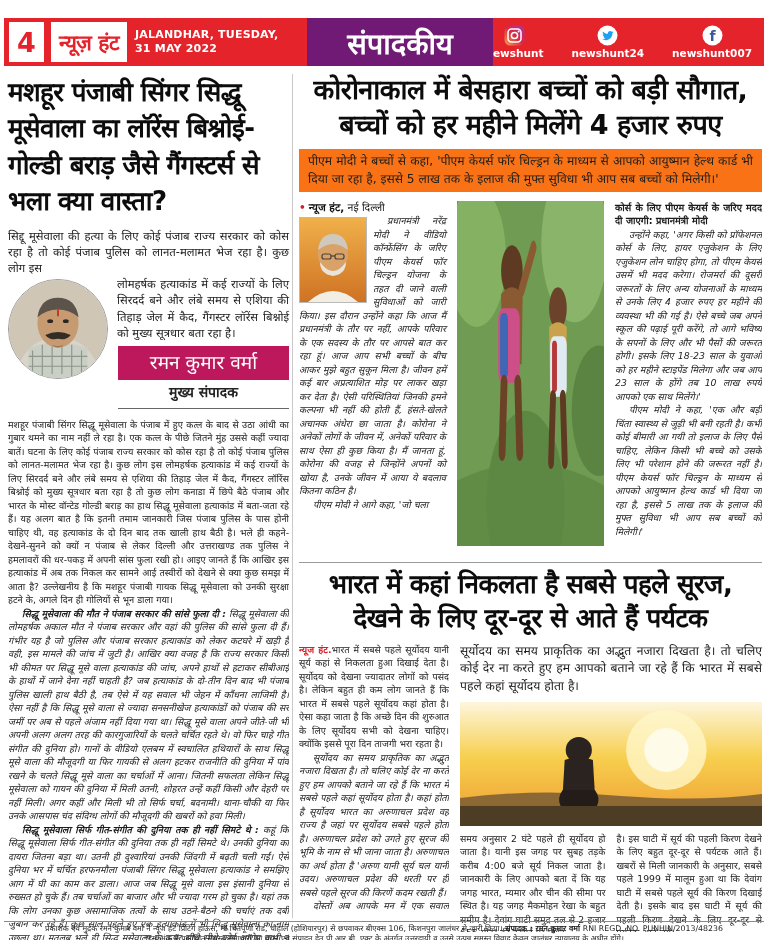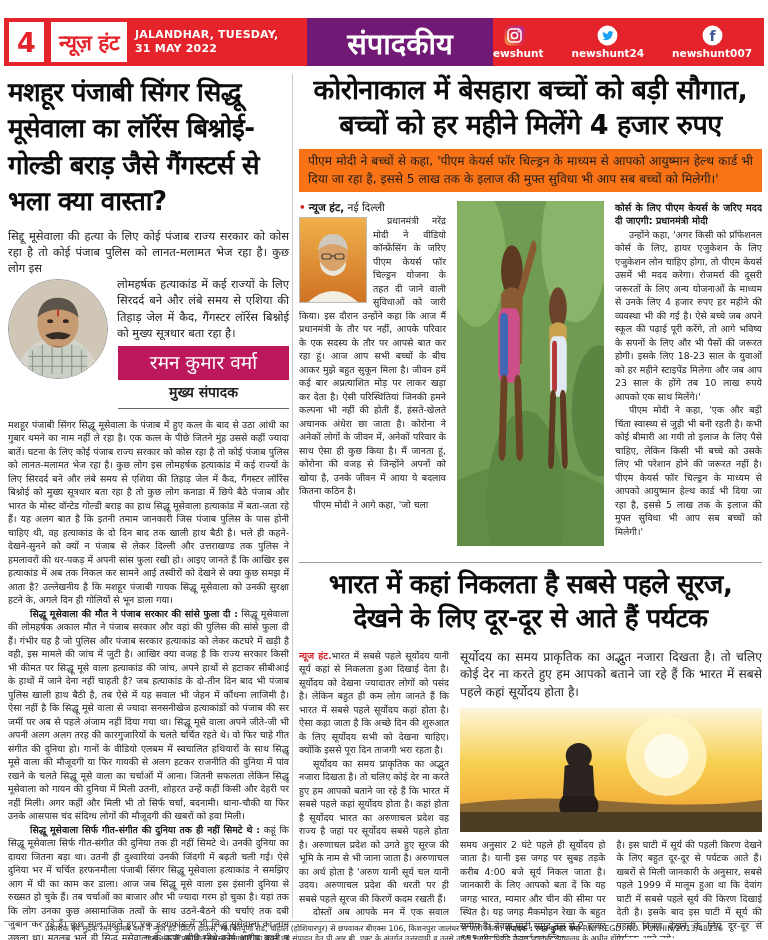--- a/index.html
+++ b/index.html
@@ -16,48 +16,48 @@
   .hdr-section{position:absolute;left:303px;top:0;width:186px;height:48px;background:#701a75;color:#fff;font-size:29px;font-weight:700;display:flex;align-items:center;justify-content:center;}
   .hdr-socials{margin-left:auto;display:flex;gap:28px;margin-right:12px;}
   .social{display:flex;flex-direction:column;align-items:center;gap:1px;color:#fff;font-size:10.5px;font-weight:700;}
   .social svg{width:21px;height:21px;display:block;}
   
   .vdiv{position:absolute;left:292px;top:74px;height:844px;width:1px;background:#c9c9c9;}
   .hdiv{position:absolute;left:299px;width:463px;top:562px;height:1px;background:#9a9a9a;}
   .just{text-align:justify;}
   .body-txt{font-size:9.3px;line-height:13.5px;color:#1c1c1c;}
   .body-txt p{margin:0;}
-  .body-txt p + p{text-indent:14px;}
+  .body-txt p + p{text-indent:14px;font-style:italic;}
   
   .leftcol{position:absolute;left:8px;top:74px;width:281px;}
   .lh{font-size:26px;line-height:1.4;font-weight:700;color:#0c0c0c;margin:0;letter-spacing:-0.6px;}
   .intro{margin-top:8px;font-size:11.4px;line-height:1.42;color:#222;}
   .author-photo{float:left;width:98px;height:98px;border-radius:50%;border:1px solid #9b9b9b;overflow:hidden;margin:3px 9px 3px 0;}
   .author-photo svg{display:block;width:100%;height:100%;}
   .author-banner{margin-left:110px;margin-top:5px;background:#be185d;color:#fff;font-size:19px;font-weight:400;text-align:center;padding:3px 4px 4px;border-radius:0;}
   .author-role{margin-left:110px;text-align:center;font-size:14px;font-weight:700;color:#222;padding:3px 0 5px;border-bottom:1px solid #666;}
   .left-body{clear:both;margin-top:9px;height:552px;overflow:hidden;}
-  .left-body b{font-weight:700;margin-left:8px;}
+  .left-body b{font-weight:700;}
   
   .covid{position:absolute;left:299px;top:72px;width:463px;}
   .ch2{margin:0;text-align:center;font-size:27px;line-height:1.3;font-weight:700;color:#0c0c0c;letter-spacing:-0.5px;}
   .quote{margin-top:7px;background:#f97316;padding:4px 9px;font-size:12.2px;line-height:1.42;color:#1d1d1d;}
   .cols{display:flex;gap:11px;margin-top:9px;height:345px;overflow:hidden;}
   .col{flex:1;min-width:0;}
   .byline{font-weight:700;font-size:10.5px;margin:0 0 6px;color:#111;}
   .byline .dot{color:#d61f26;margin-right:3px;}
   .modi-photo{float:left;width:66px;height:84px;margin:3px 6px 2px 0;border:1px solid #bbb;}
   .modi-photo svg{display:block;width:100%;height:100%;}
   .kids-photo{width:100%;height:148px;margin-bottom:5px;}
   .kids-photo svg{display:block;width:100%;height:100%;}
   .subhead{font-weight:700;font-size:9.6px;margin:0 0 2px;}
   
   .sun{position:absolute;left:299px;top:568px;width:463px;}
   .sh2{margin:0;text-align:center;font-size:26px;line-height:1.3;font-weight:700;color:#0c0c0c;letter-spacing:-0.5px;}
-  .sun-grid{display:flex;gap:11px;margin-top:13px;}
+  .sun-grid{display:flex;gap:11px;margin-top:7px;}
   .sun-col1{width:150px;flex:none;height:268px;overflow:hidden;}
   .sun-right{flex:1;min-width:0;display:flex;flex-direction:column;}
   .sun-lead{font-size:12.2px;line-height:1.45;color:#1b1b1b;margin:0 0 6px;}
   .sun-photo{width:100%;height:124px;}
   .sun-photo svg{display:block;width:100%;height:100%;}
   .sun-cols{display:flex;gap:11px;margin-top:6px;height:100px;overflow:hidden;}
   .sun-cols .col{flex:1;min-width:0;}
   .red-lead{color:#d61f26;font-weight:700;}
   
   .footer{position:absolute;left:4px;right:4px;top:921px;border-top:1px solid #8a8a8a;padding-top:2px;text-align:center;font-size:7.8px;line-height:9.5px;color:#222;}

